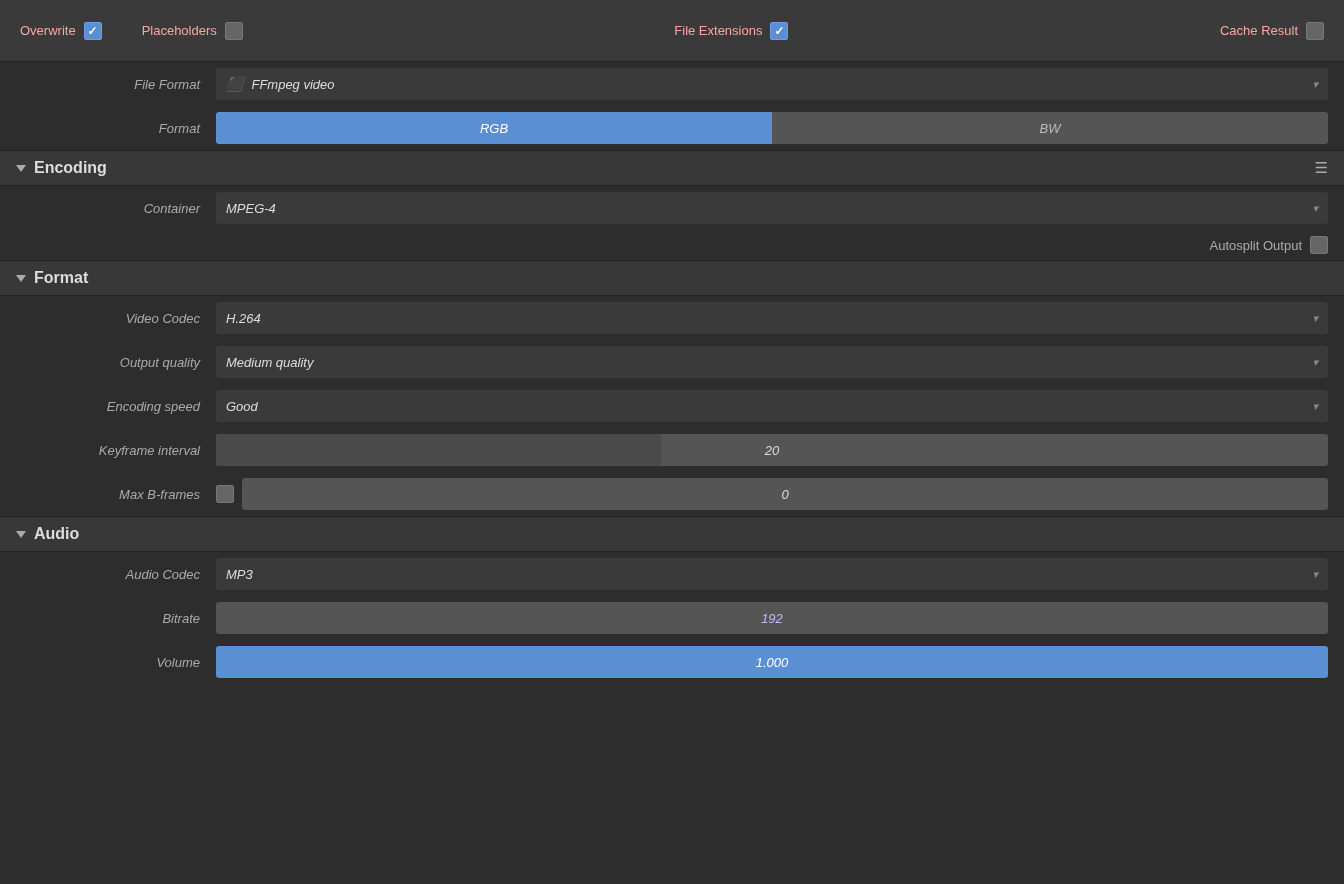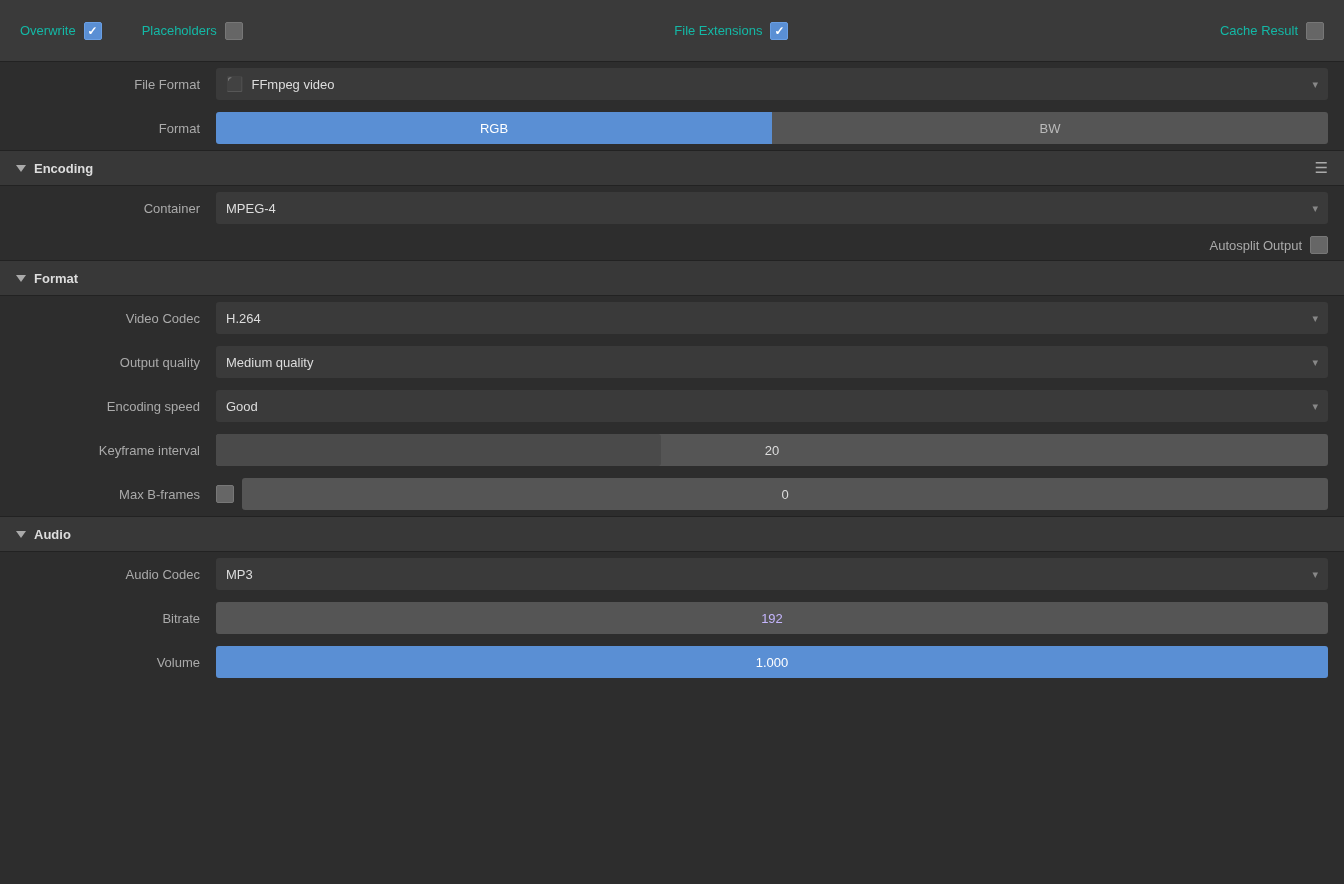--- a/index.html
+++ b/index.html
@@ -23,21 +23,21 @@
       background: #3a3a3a;
       border-bottom: 1px solid #222;
       gap: 40px;
     }
     .top-bar-item {
       display: flex;
       align-items: center;
       gap: 8px;
     }
     .top-bar-label {
-      color: #14b8a6;
+      color: #fca5a5;
       font-size: 13px;
     }
 
     
     .checkbox {
       width: 18px;
       height: 18px;
       background: #5a8fd4;
       border: 1px solid #6a9fe4;
       border-radius: 2px;
@@ -63,20 +63,21 @@
 
     
     .spacer { flex: 1; }
 
     
     .section-row {
       display: flex;
       align-items: center;
       padding: 6px 16px;
       min-height: 38px;
+      font-style: italic;
     }
     .row-label {
       color: #aaa;
       text-align: right;
       min-width: 200px;
       padding-right: 16px;
       flex-shrink: 0;
     }
     .row-control {
       flex: 1;
@@ -136,21 +137,21 @@
       display: flex;
       align-items: center;
       padding: 8px 16px;
       background: #383838;
       border-top: 1px solid #222;
       border-bottom: 1px solid #222;
       height: 36px;
       cursor: pointer;
     }
     .section-header-title {
-      font-size: 13px;
+      font-size: 16px;
       font-weight: 600;
       color: #ddd;
       margin-left: 8px;
     }
     .triangle-down {
       width: 0;
       height: 0;
       border-left: 5px solid transparent;
       border-right: 5px solid transparent;
       border-top: 7px solid #aaa;

